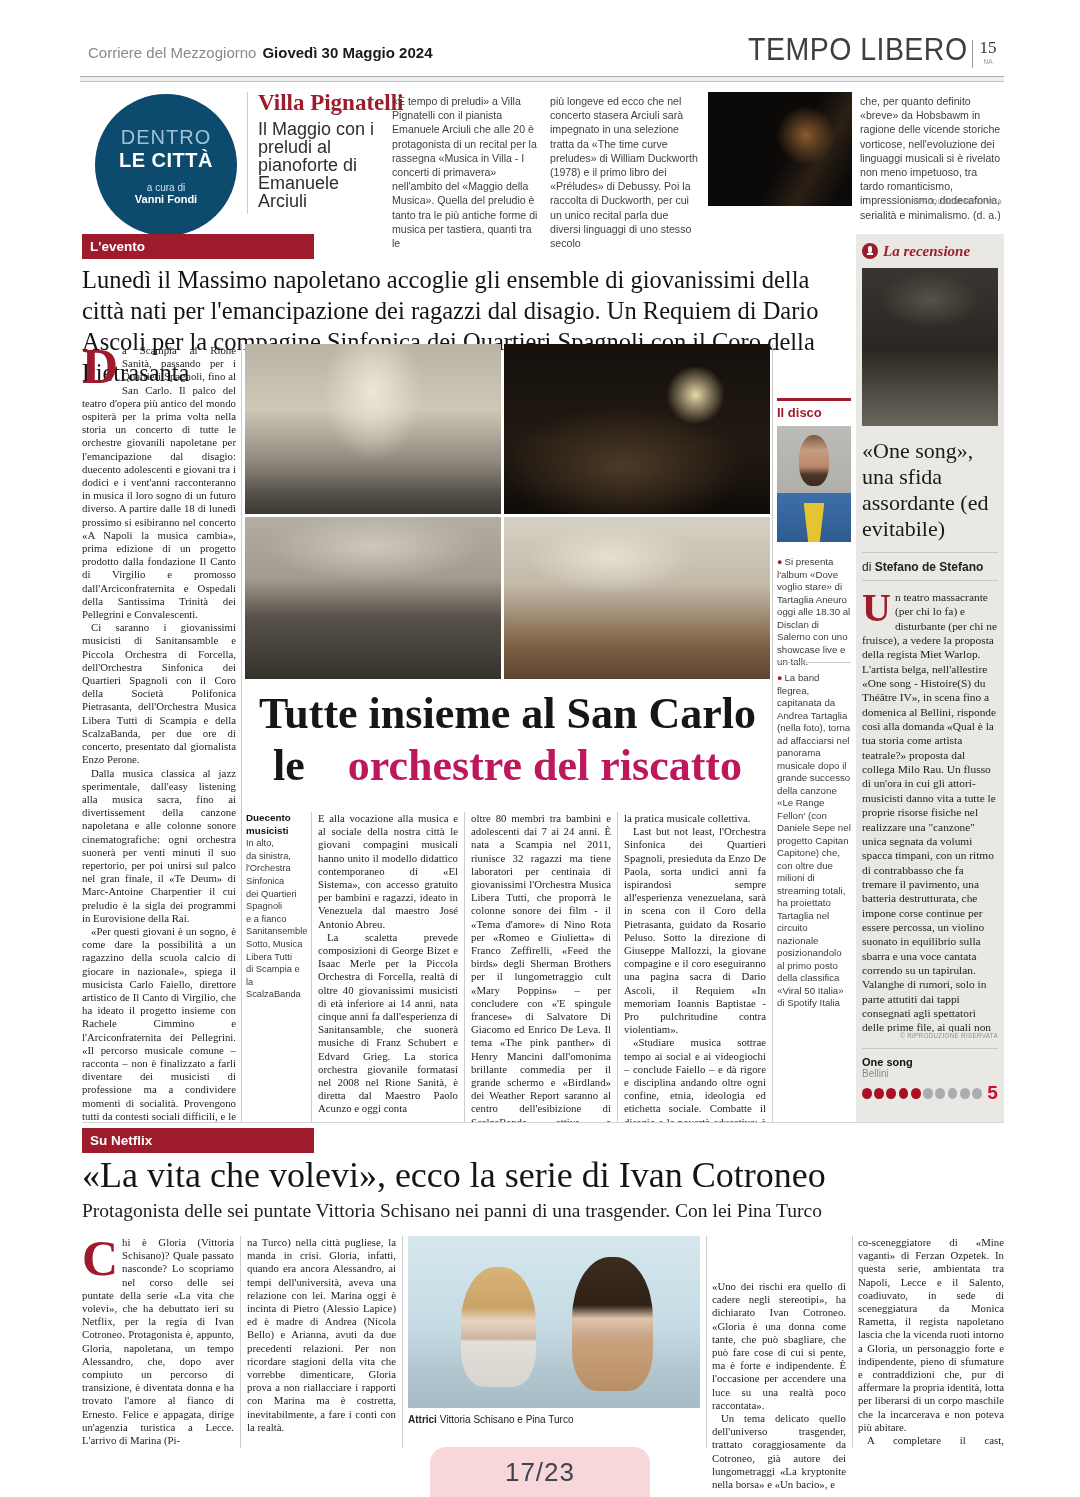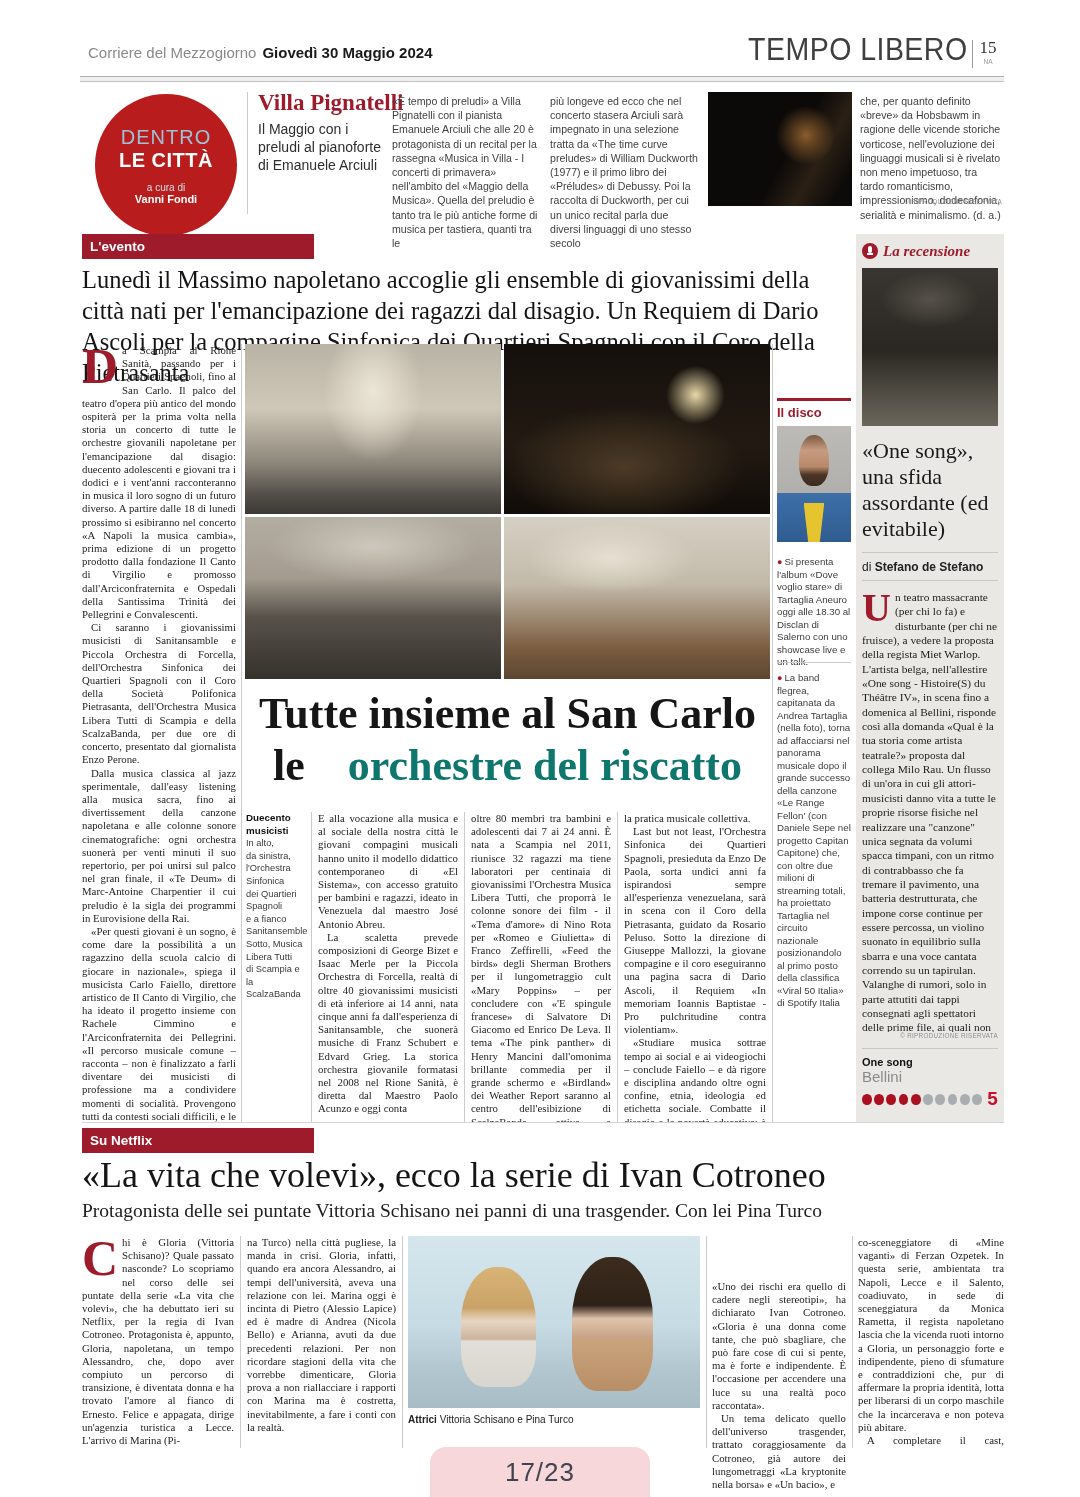--- a/index.html
+++ b/index.html
@@ -9,29 +9,29 @@
 
   
   .masthead{font-size:15px;color:#8a8a8a;}
   .masthead b{color:#1a1a1a;margin-left:6px;}
   .section-title{font-size:31px;color:#3f3f3f;letter-spacing:.5px;transform:scaleX(.92);transform-origin:right;}
   .pageno{font-family:"Liberation Serif",serif;font-size:17px;color:#333;text-align:center;}
   .pagecode{font-size:6.5px;color:#999;text-align:center;}
   .dbl-rule{border-top:1px solid #adadad;border-bottom:1px solid #c4c4c4;background:#efefef;height:4px;}
 
   
-  .circle{width:142px;height:142px;border-radius:50%;background:#b91c1c;text-align:center;
+  .circle{width:142px;height:142px;border-radius:50%;background:#0c4a6e;text-align:center;
           display:flex;flex-direction:column;justify-content:center;}
   .c1{font-size:20px;color:#9dc2d6;letter-spacing:1px;}
   .c2{font-size:20px;color:#fff;font-weight:bold;letter-spacing:.5px;margin-bottom:10px;}
   .c3{font-size:10px;color:#cfe0ea;}
   .c4{font-size:11px;color:#fff;font-weight:bold;}
 
   .vp-title{font-family:"Liberation Serif",serif;font-weight:bold;font-size:23px;color:#9e1b2c;}
-  .vp-sub{font-size:14px;line-height:18px;color:#2e2e2e;}
+  .vp-sub{font-size:18px;line-height:18px;color:#2e2e2e;}
   .tsm{font-size:10.6px;line-height:14.2px;color:#3f3f3f;}
 
   .rule-v{position:absolute;width:1px;background:#ccc;}
   .rule-h{position:absolute;height:1px;background:#ccc;}
 
   .kicker{background:#9e1b2c;color:#fff;font-weight:bold;font-size:13.5px;line-height:25px;padding-left:8px;}
   .ev-head{font-family:"Liberation Serif",serif;font-size:24.5px;line-height:31px;color:#141414;}
 
   .photo{position:absolute;}
   .ph-a{background:radial-gradient(ellipse 70px 100px at 50% 28%,#ece6d6 0%,rgba(0,0,0,0) 70%),
@@ -43,21 +43,21 @@
         linear-gradient(180deg,#b3ada2 0%,#a39b8e 38%,#57514a 62%,#35312b 100%);}
   .ph-d{background:radial-gradient(ellipse 120px 50px at 40% 25%,#e6e0d2 0%,rgba(0,0,0,0) 70%),
         linear-gradient(180deg,#d6d0c4 0%,#c2b9a8 42%,#7d5f42 80%,#5c4530 100%);}
   .ph-piano{background:radial-gradient(circle 42px at 68% 38%,#8a5c2c 0%,rgba(0,0,0,0) 70%),
         linear-gradient(120deg,#0c0a09 55%,#2b2014 72%,#0d0b09 90%);}
   .ph-rec{background:radial-gradient(ellipse 70px 40px at 50% 20%,#56524a 0%,rgba(0,0,0,0) 70%),
         linear-gradient(180deg,#393530 0%,#2a2722 52%,#57534a 84%,#6b665b 100%);}
 
   .big-title{font-family:"Liberation Serif",serif;font-weight:bold;text-align:center;
              font-size:44px;line-height:52px;color:#161616;}
-  .big-title .red{color:#0f766e;margin-left:32px;}
+  .big-title .red{color:#be185d;margin-left:32px;}
 
   .bcol{position:absolute;font-family:"Liberation Serif",serif;font-size:10.8px;line-height:13.2px;
         text-align:justify;color:#1d1d1b;overflow:hidden;}
   .bcol p{margin:0;}
   .bcol p + p{text-indent:9px;}
   .dcap{float:left;font-family:"Liberation Serif",serif;font-weight:bold;color:#9e1b2c;
         font-size:50px;line-height:40px;margin:2px 4px 0 0;}
   .copyr{font-size:6.3px;color:#8e8e8e;text-align:right;letter-spacing:.3px;}
 
   .caption{font-size:9.3px;line-height:12.6px;color:#3a3a3a;white-space:pre-line;}
@@ -74,21 +74,21 @@
   .rec-icon{display:inline-block;width:16px;height:16px;border-radius:50%;background:#9e1b2c;
             vertical-align:-3px;margin-right:5px;position:relative;}
   .rec-icon::before{content:"";position:absolute;left:6px;top:3px;width:4px;height:7px;border-radius:2px;background:#fff;}
   .rec-icon::after{content:"";position:absolute;left:5px;top:10px;width:6px;height:2px;background:#fff;}
   .rec-title{font-family:"Liberation Serif",serif;font-size:22px;line-height:26px;color:#1a1a1a;}
   .rec-byline{font-size:12px;color:#222;}
   .rec-byline b{font-weight:bold;}
   .rec-body{font-family:"Liberation Serif",serif;font-size:11.4px;line-height:14.35px;color:#1d1d1b;
             text-align:left;overflow:hidden;}
   .rec-rate-title{font-weight:bold;font-size:11px;color:#111;}
-  .rec-rate-venue{font-size:15px;color:#8a8a8a;}
+  .rec-rate-venue{font-size:10px;color:#8a8a8a;}
   .dots{margin-top:3px;display:flex;align-items:center;gap:2.5px;}
   .dot{width:11px;height:11px;border-radius:50%;background:#a9adb2;display:inline-block;}
   .dot.filled{background:#ab0f22;}
   .score{color:#c8102e;font-weight:bold;font-size:19px;margin-left:3px;}
 
   .nf-head{font-family:"Liberation Serif",serif;font-size:36px;color:#151515;}
   .nf-sub{font-family:"Liberation Serif",serif;font-size:19.5px;color:#202020;}
   .nf-photo{background:linear-gradient(180deg,#d5e7ed 0%,#c6dbe4 52%,#b2c6d0 78%,#a8bcc6 100%);overflow:hidden;}
   .nf-head1{position:absolute;left:18%;top:18%;width:26%;height:70%;border-radius:46% 46% 30% 30%;
             background:linear-gradient(180deg,#d9b476 0%,#c9a268 34%,#e8d6c2 45%,#cbb49e 60%,#e2ded8 62%,#d8d4ce 100%);}
@@ -128,21 +128,21 @@
   <div class="abs circle" style="left:95px;top:94px;">
     <div class="c1">DENTRO</div>
     <div class="c2">LE CITTÀ</div>
     <div class="c3">a cura di</div>
     <div class="c4">Vanni Fondi</div>
   </div>
   <div class="rule-v" style="left:247px;top:92px;height:122px;"></div>
   <div class="abs vp-title" style="left:258px;top:90px;">Villa Pignatelli</div>
   <div class="abs vp-sub" style="left:258px;top:120px;width:126px;">Il Maggio con i preludi al pianoforte di Emanuele Arciuli</div>
   <div class="abs tsm" style="left:392px;top:94px;width:150px;height:148px;">«È tempo di preludi» a Villa Pignatelli con il pianista Emanuele Arciuli che alle 20 è protagonista di un recital per la rassegna «Musica in Villa - I concerti di primavera» nell'ambito del «Maggio della Musica». Quella del preludio è tanto tra le più antiche forme di musica per tastiera, quanti tra le</div>
-  <div class="abs tsm" style="left:550px;top:94px;width:150px;height:148px;">più longeve ed ecco che nel concerto stasera Arciuli sarà impegnato in una selezione tratta da «The time curve preludes» di William Duckworth (1977) e il primo libro dei «Préludes» di Debussy. Poi la raccolta di Duckworth, per cui un unico recital parla due diversi linguaggi di uno stesso secolo</div>
+  <div class="abs tsm" style="left:550px;top:94px;width:150px;height:148px;">più longeve ed ecco che nel concerto stasera Arciuli sarà impegnato in una selezione tratta da «The time curve preludes» di William Duckworth (1978) e il primo libro dei «Préludes» di Debussy. Poi la raccolta di Duckworth, per cui un unico recital parla due diversi linguaggi di uno stesso secolo</div>
   <div class="photo ph-piano" style="left:708px;top:92px;width:144px;height:114px;"></div>
   <div class="abs tsm" style="left:860px;top:94px;width:142px;height:152px;">che, per quanto definito «breve» da Hobsbawm in ragione delle vicende storiche vorticose, nell'evoluzione dei linguaggi musicali si è rivelato non meno impetuoso, tra tardo romanticismo, impressionismo, dodecafonia, serialità e minimalismo. (d. a.)</div>
   <div class="abs copyr" style="left:860px;top:198px;width:142px;">© RIPRODUZIONE RISERVATA</div>
 
   <div class="abs kicker" style="left:82px;top:234px;width:224px;">L'evento</div>
   <div class="abs ev-head" style="left:82px;top:264px;width:768px;">Lunedì il Massimo napoletano accoglie gli ensemble di giovanissimi della città nati per l'emancipazione dei ragazzi dal disagio. Un Requiem di Dario Ascoli per la compagine Sinfonica dei Quartieri Spagnoli con il Coro della Pietrasanta</div>
 
   <div class="rule-v" style="left:241px;top:344px;height:778px;"></div>
   <div class="rule-v" style="left:311px;top:812px;height:310px;"></div>
   <div class="rule-v" style="left:464px;top:812px;height:310px;"></div>

